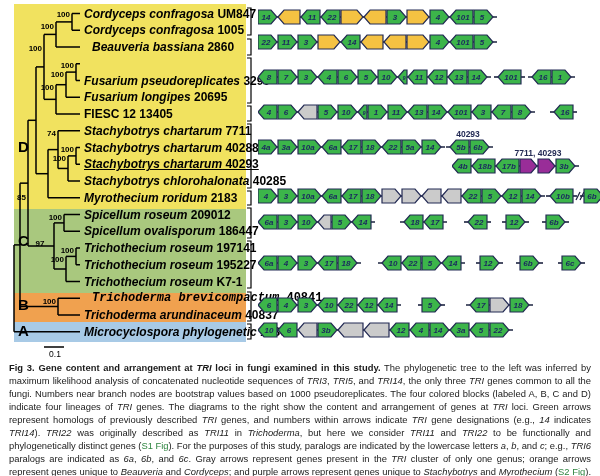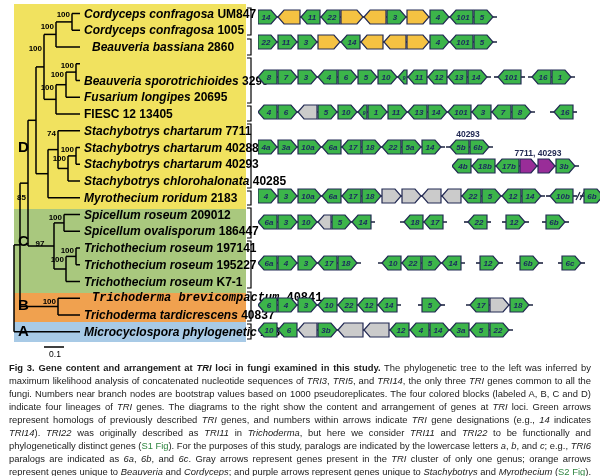--- a/index.html
+++ b/index.html
@@ -98,35 +98,35 @@
       <path d="M247,324 L251,324 L251,339 L247,339" fill="none" stroke="#000" stroke-width="1.2"></path>
       <line x1="44" y1="347" x2="64" y2="347" stroke="#000" stroke-width="1.5"></line>
     </svg>
     <div class="clade-letter" style="left: 18px; top: 138px;">D</div>
     <div class="clade-letter" style="left: 18px; top: 232px;">C</div>
     <div class="clade-letter" style="left: 18px; top: 296px;">B</div>
     <div class="clade-letter" style="left: 18px; top: 322px;">A</div>
     <div class="sp" style="left: 84px; top: 7.5px;"><i>Cordyceps confragosa</i> UM847</div>
     <div class="sp" style="left: 84px; top: 24.25px;"><i>Cordyceps confragosa</i> 1005</div>
     <div class="sp" style="left: 84px; top: 41px; margin-left: 8px;"><i>Beauveria bassiana</i> 2860</div>
-    <div class="sp" style="left: 84px; top: 74.5px;"><i>Beauveria sporotrichioides</i> 3299</div>
+    <div class="sp" style="left: 84px; top: 74.5px;"><i>Fusarium pseudoreplicates</i> 3299</div>
     <div class="sp" style="left: 84px; top: 91.25px;"><i>Fusarium longipes</i> 20695</div>
     <div class="sp" style="left: 84px; top: 108px;"><span>FIESC 12</span> 13405</div>
     <div class="sp" style="left: 84px; top: 124.75px;"><i>Stachybotrys chartarum</i> 7711</div>
     <div class="sp" style="left: 84px; top: 141.5px;"><i>Stachybotrys chartarum</i> 40288</div>
-    <div class="sp" style="left: 84px; top: 158.25px;"><i>Stachybotrys chartarum</i> 40293</div>
+    <div class="sp" style="left: 84px; top: 158.25px; text-decoration: underline;"><i>Stachybotrys chartarum</i> 40293</div>
     <div class="sp" style="left: 84px; top: 175px;"><i>Stachybotrys chlorohalonata</i> 40285</div>
     <div class="sp" style="left: 84px; top: 191.75px;"><i>Myrothecium roridum</i> 2183</div>
     <div class="sp" style="left: 84px; top: 208.5px;"><i>Spicellum roseum</i> 209012</div>
     <div class="sp" style="left: 84px; top: 225.25px;"><i>Spicellum ovalisporum</i> 186447</div>
     <div class="sp" style="left: 84px; top: 242px;"><i>Trichothecium roseum</i> 197141</div>
     <div class="sp" style="left: 84px; top: 258.75px;"><i>Trichothecium roseum</i> 195227</div>
     <div class="sp" style="left: 84px; top: 276px; text-align: right;"><i>Trichothecium roseum</i> K7-1</div>
     <div class="sp" style="left: 92px; top: 292.25px; font-family: Liberation Mono, monospace;"><i>Trichoderma brevicompactum</i> 40841</div>
-    <div class="sp" style="left: 84px; top: 309px;"><i>Trichoderma tardicrescens</i> 40837</div>
+    <div class="sp" style="left: 84px; top: 309px;"><i>Trichoderma arundinaceum</i> 40837</div>
     <div class="sp" style="left: 84px; top: 325.75px;"><i>Microcyclospora phylogenetic</i> 1936</div>
     <div class="bs" style="left: 46px; top: 10px;">100</div>
     <div class="bs" style="left: 30px; top: 22px;">100</div>
     <div class="bs" style="left: 18px; top: 44px;">100</div>
     <div class="bs" style="left: 50px; top: 60.5px;">100</div>
     <div class="bs" style="left: 40px; top: 70px;">100</div>
     <div class="bs" style="left: 30px; top: 82.5px;">100</div>
     <div class="bs" style="left: 32px; top: 128.5px;">74</div>
     <div class="bs" style="left: 50px; top: 145px;">100</div>
     <div class="bs" style="left: 42px; top: 153.5px;">100</div>

